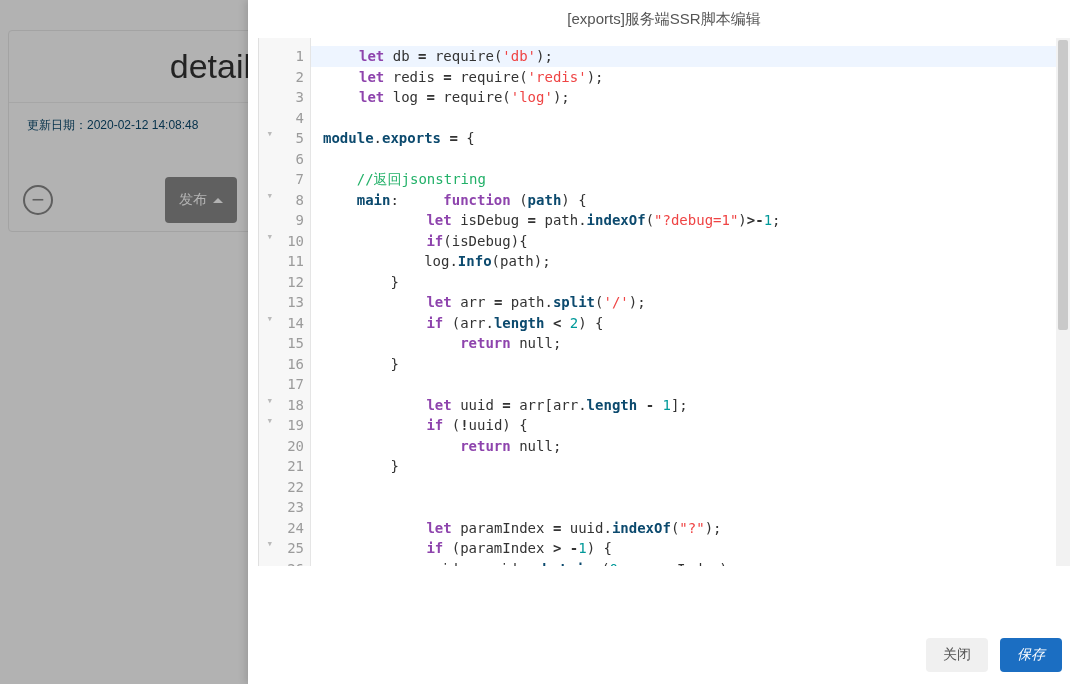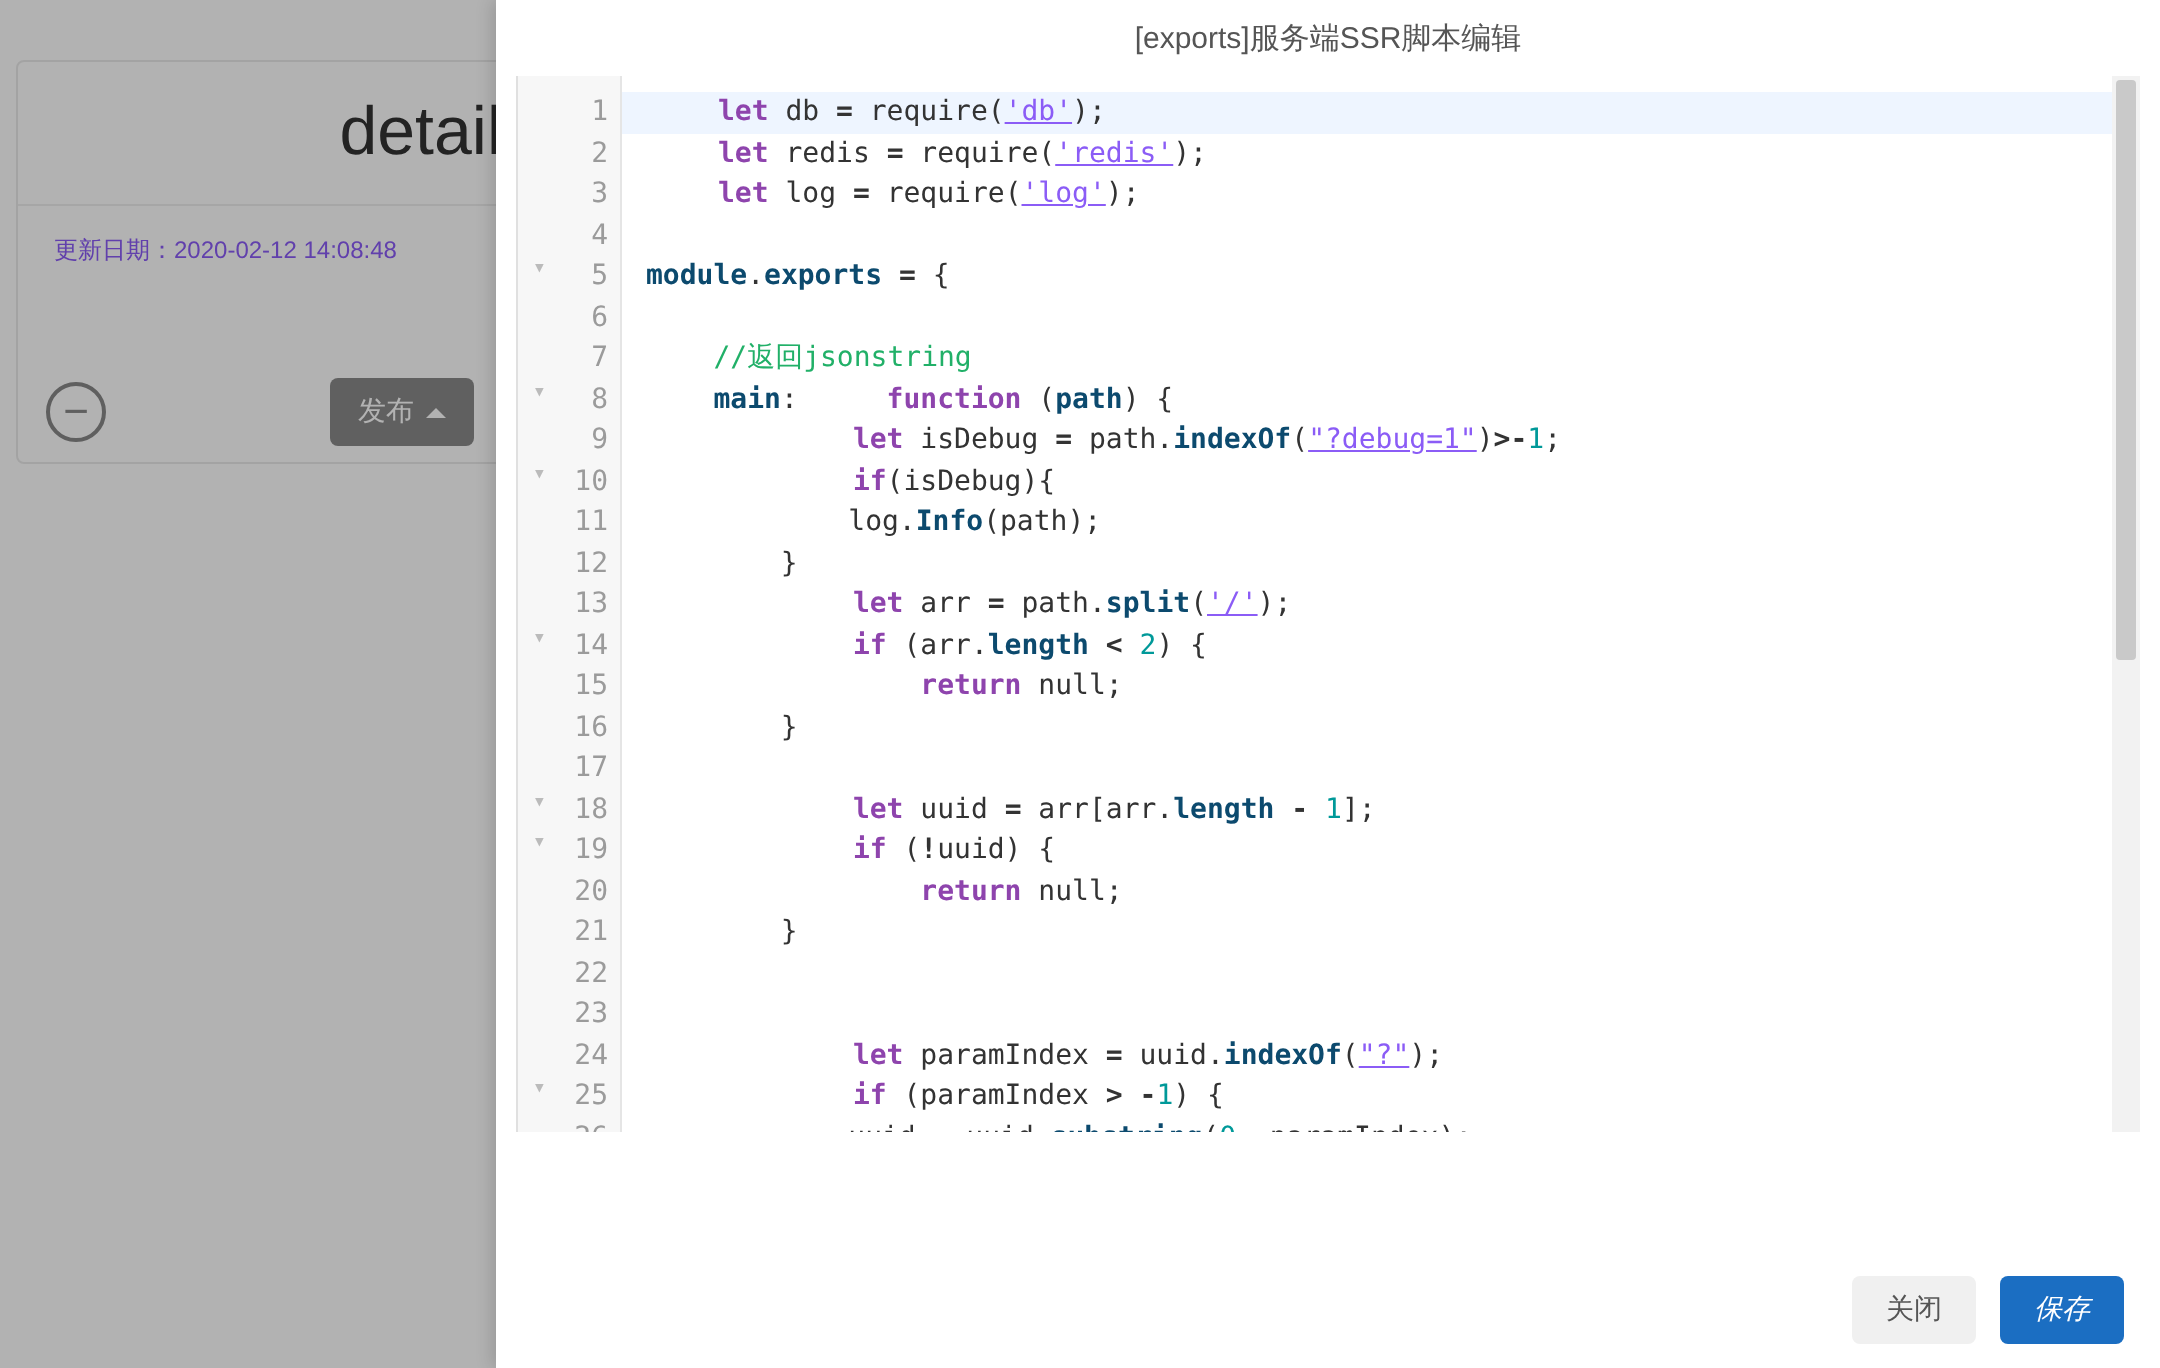--- a/index.html
+++ b/index.html
@@ -14,33 +14,33 @@
   
   .bg-panel {
     position: absolute; left: 8px; top: 30px; width: 244px; height: 202px;
     background: #fff; border: 1px solid #eaeaea; border-radius: 4px;
   }
   .panel-header {
     height: 72px; display: flex; align-items: center; justify-content: flex-end;
     border-bottom: 1px solid #eee;
   }
   .panel-title { font-size: 34px; color: #333; }
-  .panel-meta { padding: 14px 18px; font-size: 12px; color: #8b5cf6; }
+  .panel-meta { padding: 14px 18px; font-size: 12px; color: #0c4a6e; }
   .panel-actions {
     position: absolute; left: 0; right: 0; bottom: 0;
     display: flex; align-items: center; justify-content: space-between;
     padding: 8px 14px;
   }
   .minus-icon {
     width: 30px; height: 30px; border: 2px solid #888; border-radius: 50%;
     display: flex; align-items: center; justify-content: center;
     color: #888; font-size: 22px; line-height: 1;
   }
   .publish-btn {
-    height: 34px; padding: 0 14px; border-radius: 4px; border: none;
+    height: 46px; padding: 0 14px; border-radius: 4px; border: none;
     background: #8a8a8a; color: #fff; font-size: 14px; display: inline-flex; align-items: center;
     cursor: pointer;
   }
   .caret-up { margin-left: 6px; width: 0; height: 0; border-left: 5px solid transparent; border-right: 5px solid transparent; border-bottom: 5px solid #fff; display: inline-block; }
 
   
   .modal {
     position: absolute; right: 0; top: 0; bottom: 0; width: 832px;
     background: #fff; z-index: 20; box-shadow: -2px 0 8px rgba(0,0,0,0.15);
     display: flex; flex-direction: column;
@@ -71,21 +71,21 @@
     position: absolute; right: 0; top: 0; width: 14px; height: 100%;
     background: #f2f2f2;
   }
   .editor-thumb {
     position: absolute; left: 2px; top: 2px; width: 10px; height: 290px;
     background: #c9c9c9; border-radius: 2px;
   }
 
   
   .tk-kw { color: #8e44ad; font-weight: bold; margin-left: 36px; }
-  .tk-str { color: #8b5cf6; text-decoration: underline; }
+  .tk-str { color: #ef4444; }
   .tk-num { color: #009999; }
   .tk-com { color: #0aa858; opacity: 0.9; }
   .tk-fn { font-weight: bold; color: #0c4a6e; }
   .tk-pr { font-weight: bold; color: #333; }
 
   .modal-footer {
     flex: 1; display: flex; align-items: flex-end; justify-content: flex-end;
     padding: 12px 18px;
   }
   .btn { height: 34px; padding: 0 16px; border-radius: 4px; font-size: 14px; cursor: pointer; border: 1px solid transparent; text-align: center; }

